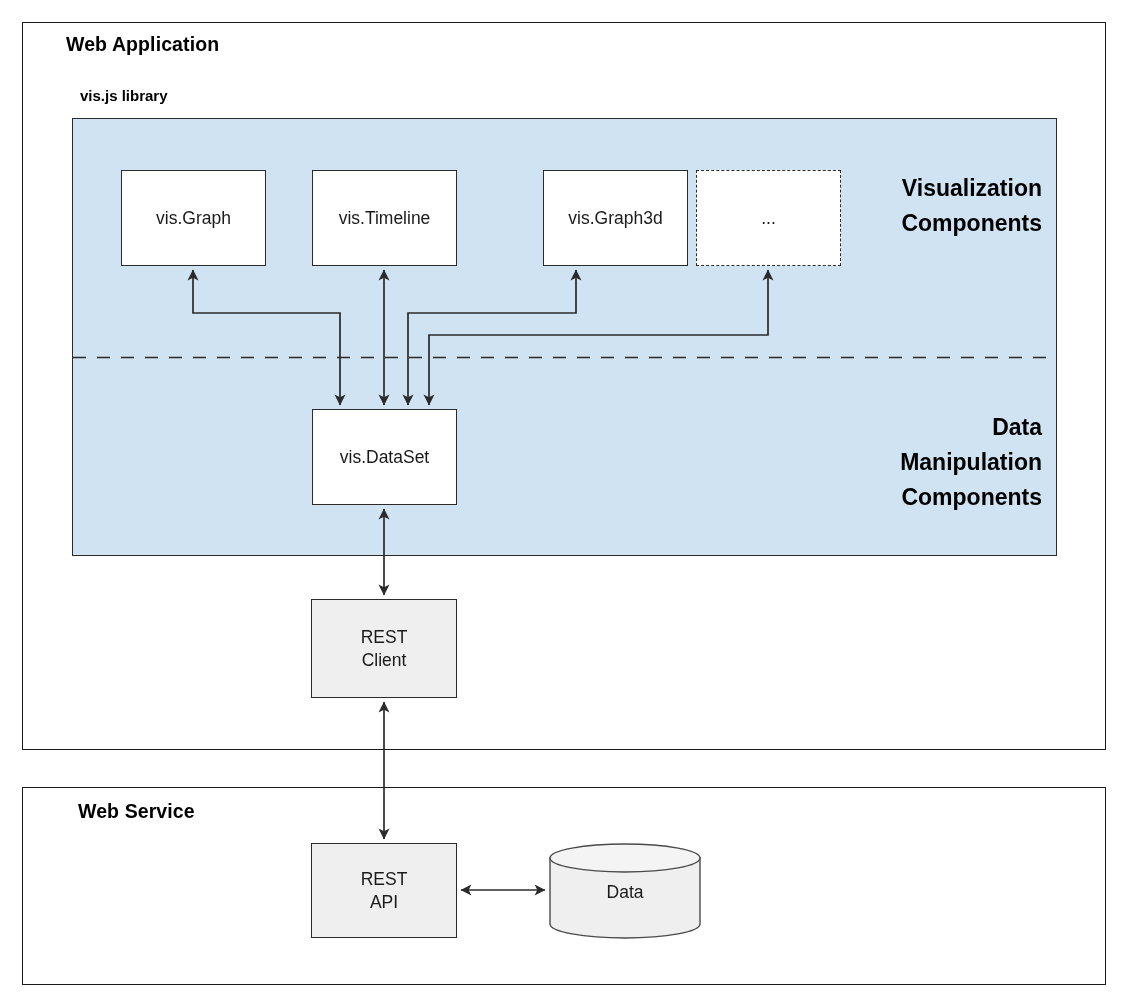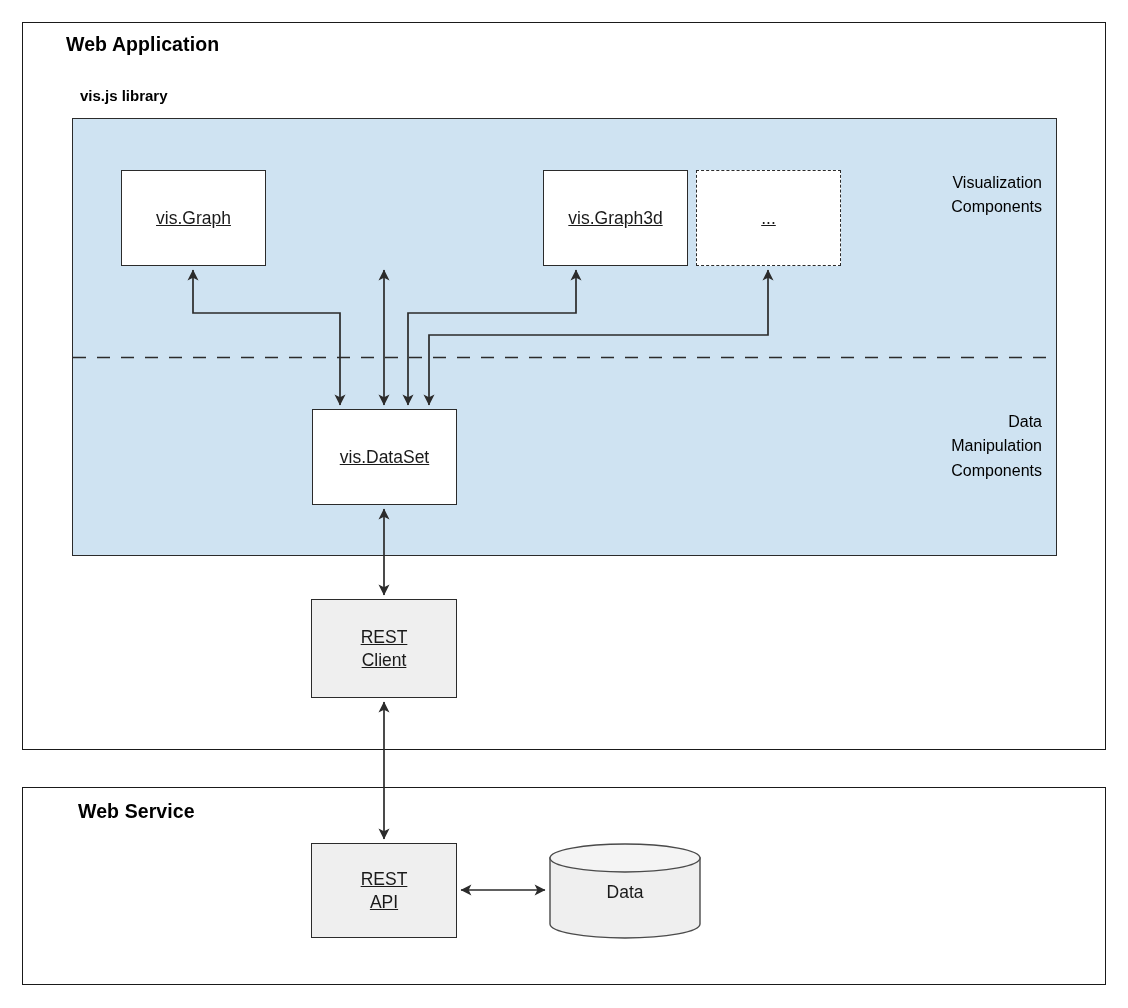--- a/index.html
+++ b/index.html
@@ -71,38 +71,37 @@
     display: flex;
     align-items: center;
     justify-content: center;
     text-align: center;
     font-size: 17.5px;
     color: #1a1a1a;
     line-height: 1.28;
     background: #ffffff;
     border: 1.2px solid #2b2b2b;
     white-space: pre-line;
-    text-decoration: underline;
   }
   .node.grey   { background: #efefef; }
   .node.dashed { border-style: dashed; border-width: 1.6px; }
 
   #node-graph    { left: 121px; top: 170px; width: 145px; height: 96px; }
   #node-timeline { left: 312px; top: 170px; width: 145px; height: 96px; }
   #node-graph3d  { left: 503px; top: 170px; width: 145px; height: 96px; margin-left: 40px; }
   #node-ellipsis { left: 696px; top: 170px; width: 145px; height: 96px; }
   #node-dataset  { left: 312px; top: 409px; width: 145px; height: 96px; }
   #node-restclient { left: 311px; top: 599px; width: 146px; height: 99px; }
   #node-restapi  { left: 311px; top: 843px; width: 146px; height: 95px; }
 
   
   .panel-label {
     position: absolute;
-    font-size: 16px;
-    font-weight: normal;
+    font-size: 23px;
+    font-weight: bold;
     color: #000000;
     text-align: right;
     line-height: 1.53;
     white-space: pre-line;
   }
   #label-vis  { right: 86px; top: 171px; }
   #label-data { right: 86px; top: 410px; }
 
   
   #node-data-cyl {
@@ -153,20 +152,21 @@
   <div id="title-lib">vis.js library</div>
   <div id="panel-lib"></div>
 
   <div class="panel-label" id="label-vis">Visualization
 Components</div>
   <div class="panel-label" id="label-data">Data
 Manipulation
 Components</div>
 
   <div class="node" id="node-graph">vis.Graph</div>
+  <div class="node" id="node-timeline">vis.Timeline</div>
   <div class="node" id="node-graph3d">vis.Graph3d</div>
   <div class="node dashed" id="node-ellipsis">...</div>
 
   <div class="node" id="node-dataset">vis.DataSet</div>
 
   <div class="node grey" id="node-restclient">REST
 Client</div>
 
   <div class="frame" id="frame-websvc"></div>
   <div class="frame-title" id="title-websvc">Web Service</div>

